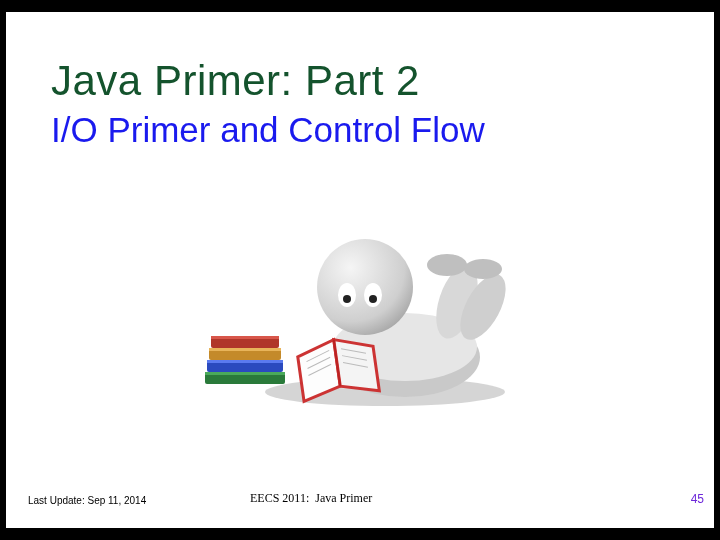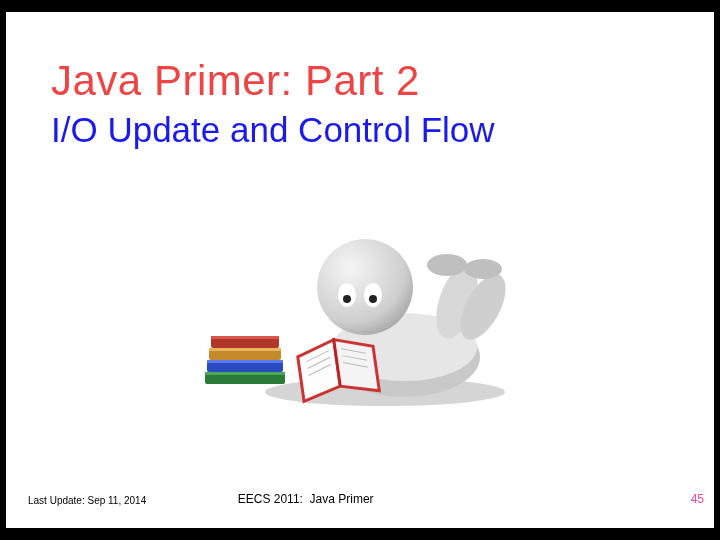--- a/index.html
+++ b/index.html
@@ -16,21 +16,21 @@
     right: 6px;
     bottom: 12px;
     background: #fff;
   }
   .title {
     position: absolute;
     top: 45px;
     left: 45px;
     font-size: 42px;
     font-weight: 400;
-    color: #ef4444;
+    color: #14532d;
     letter-spacing: 0.5px;
   }
   .subtitle {
     position: absolute;
     top: 98px;
     left: 45px;
     font-size: 35px;
     font-weight: 400;
     color: #1a1aee;
   }
@@ -42,45 +42,46 @@
     color: #000;
   }
   .footer-center {
     position: absolute;
     bottom: 22px;
     left: 50%;
     transform: translateX(-90%);
     font-size: 12px;
     color: #000;
     white-space: pre;
+    font-family: Liberation Serif, serif;
   }
   .footer-right {
     position: absolute;
     bottom: 22px;
     right: 10px;
     font-size: 12px;
-    color: #ec4899;
+    color: #6d28d9;
     margin-top: 11px;
   }
   .illustration {
     position: absolute;
     top: 185px;
     left: 50%;
     transform: translateX(-50%);
     width: 330px;
     height: 220px;
   }
 </style>
 </head>
 <body>
 
 <div class="slide">
 
   <div class="title">Java Primer:   Part 2</div>
-  <div class="subtitle">I/O Update and Control Flow</div>
+  <div class="subtitle">I/O Primer and Control Flow</div>
 
   <svg class="illustration" viewBox="0 0 330 220">
 
     <ellipse cx="190" cy="195" rx="120" ry="14" fill="#888" opacity="0.35"></ellipse>
 
     <g>
       <rect x="10" y="175" width="80" height="12" rx="2" fill="#2a7a3a"></rect>
       <rect x="10" y="175" width="80" height="3" fill="#4aaa5a"></rect>
       <rect x="12" y="163" width="76" height="12" rx="2" fill="#2a4abf"></rect>
       <rect x="12" y="163" width="76" height="3" fill="#5a7aef"></rect>

